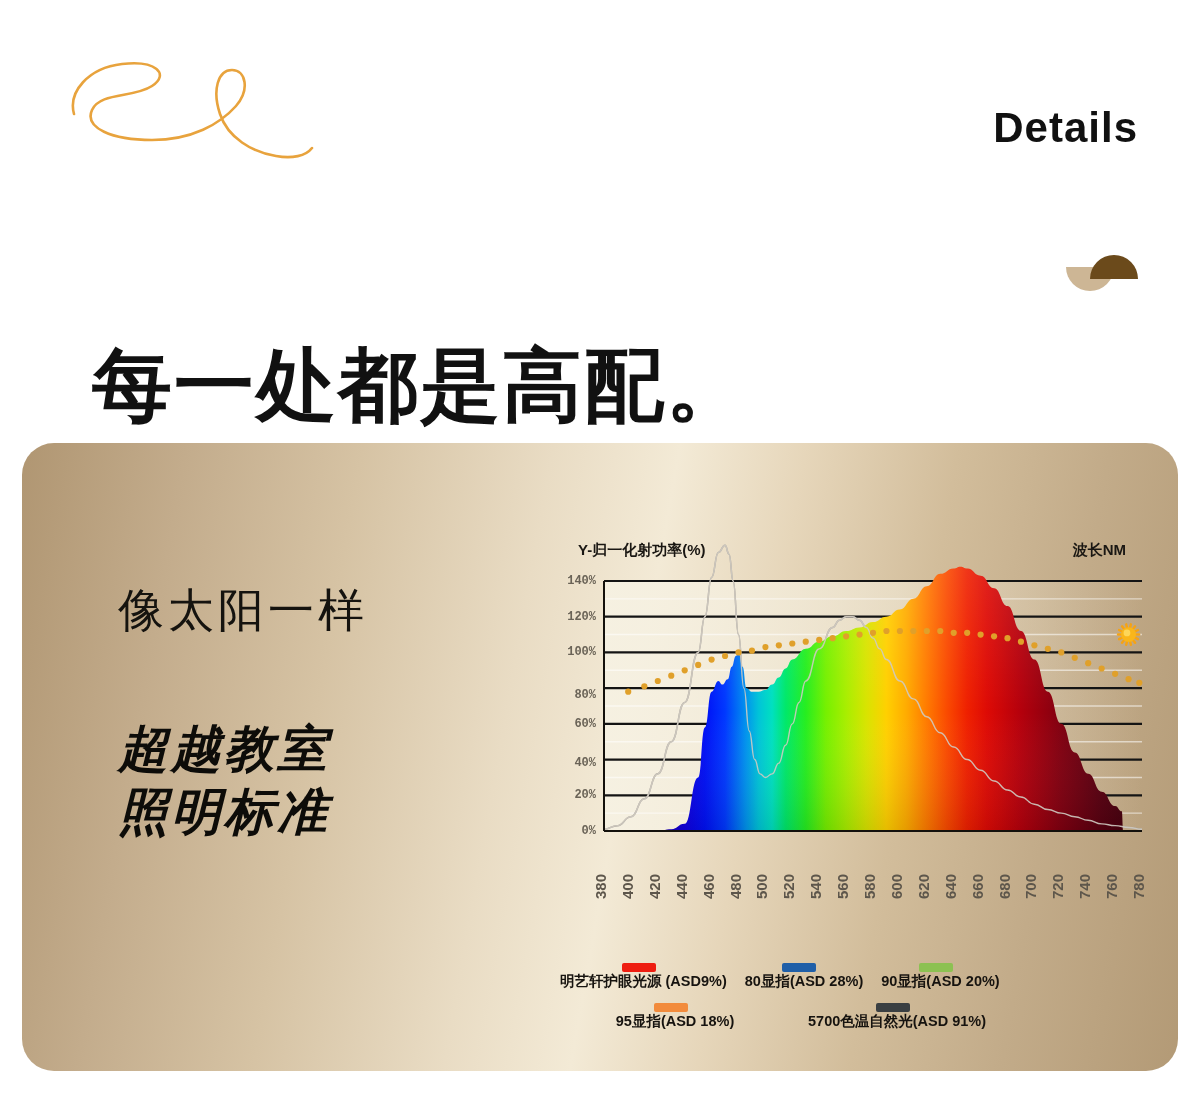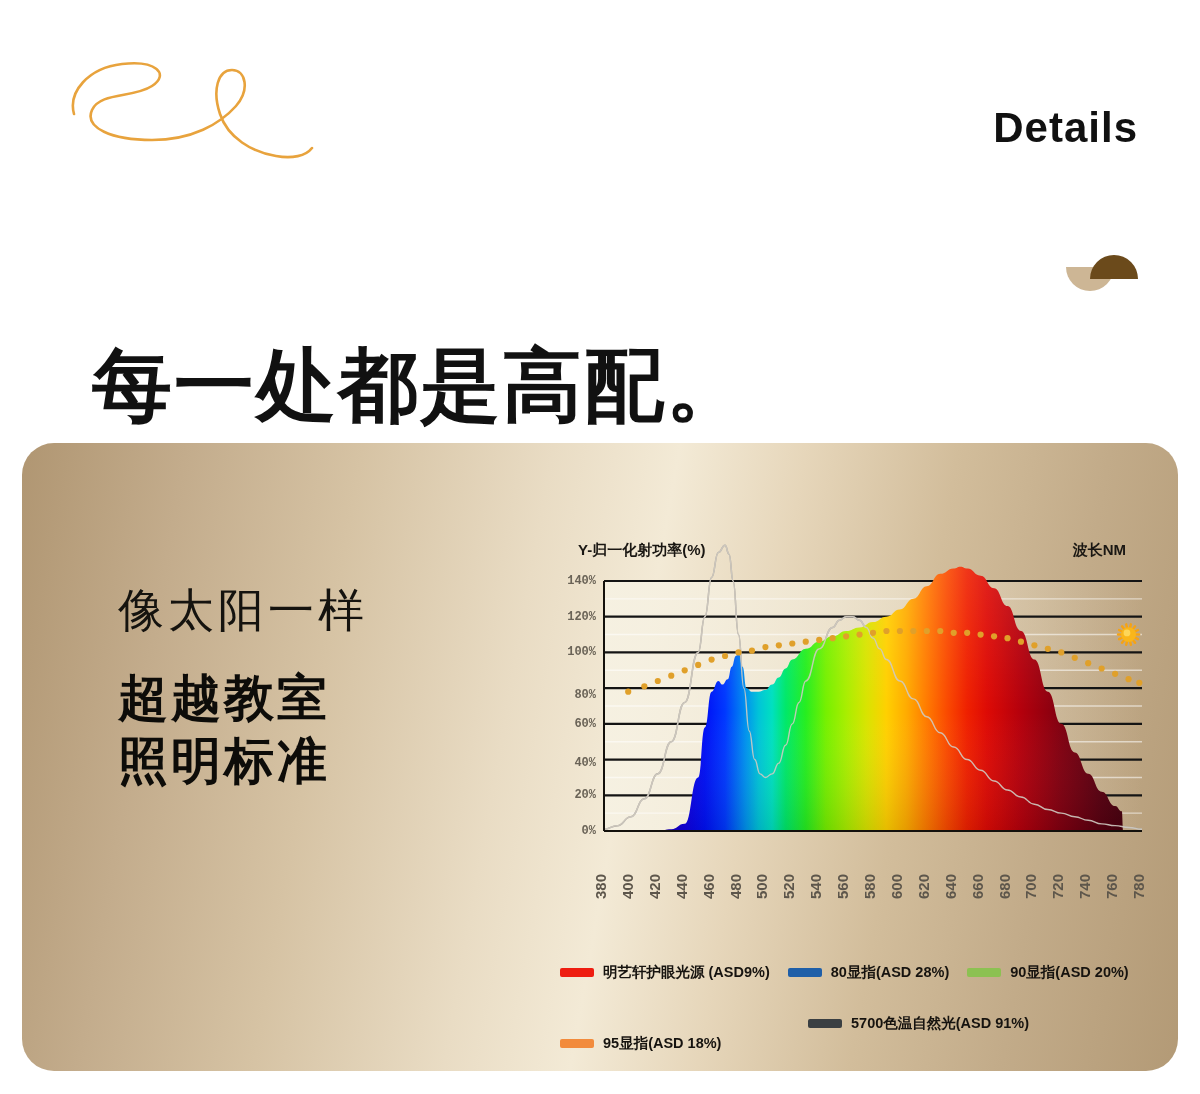--- a/index.html
+++ b/index.html
@@ -91,26 +91,27 @@
     width: 400px;
   }
   .panel-title-light {
     font-size: 46px;
     font-weight: 500;
     letter-spacing: 4px;
     color: #15130f;
     line-height: 1.2;
   }
   .panel-title-bold {
-    margin-top: 29px;
+    margin-top: 80px;
     font-size: 50px;
     font-weight: 800;
     letter-spacing: 3px;
     color: #0d0c09;
     line-height: 1.26;
+    font-style: italic;
   }
   .panel-bold-line { display: block; }
 
   
   .chart-block {
     position: absolute;
     left: 520px; top: 90px;
     width: 620px; height: 520px;
   }
   .axis-caption {
@@ -173,33 +174,34 @@
   .legend-row {
     display: flex;
     align-items: center;
     margin-bottom: 12px;
   }
   .legend-item {
     display: flex;
     align-items: center;
     margin-right: 18px;
     white-space: nowrap;
+    flex-direction: column;
   }
   .legend-swatch {
     width: 34px; height: 9px;
     border-radius: 2px;
     margin-right: 9px;
     flex: none;
   }
   .legend-text {
     font-size: 14.5px;
     font-weight: 700;
     color: #16130f;
   }
-  .legend-row-2 .legend-item:first-child { width: 230px; margin-top: 40px; }
+  .legend-row-2 .legend-item:first-child { width: 230px; }
 </style>
 </head>
 <body>
 
 <div id="page">
 
   <svg class="hero-squiggle" viewBox="0 0 280 130" fill="none">
     <path d="M14 66 C8 44 28 20 62 16 C96 12 110 26 92 38 C74 50 40 44 32 62 C24 80 52 92 92 92 C132 92 160 76 176 58 C190 42 186 22 172 22 C158 22 152 42 160 66 C168 90 192 104 216 108 C232 111 246 108 252 100" stroke="#e8a33d" stroke-width="2.6" stroke-linecap="round" fill="none"></path>
   </svg>
 

